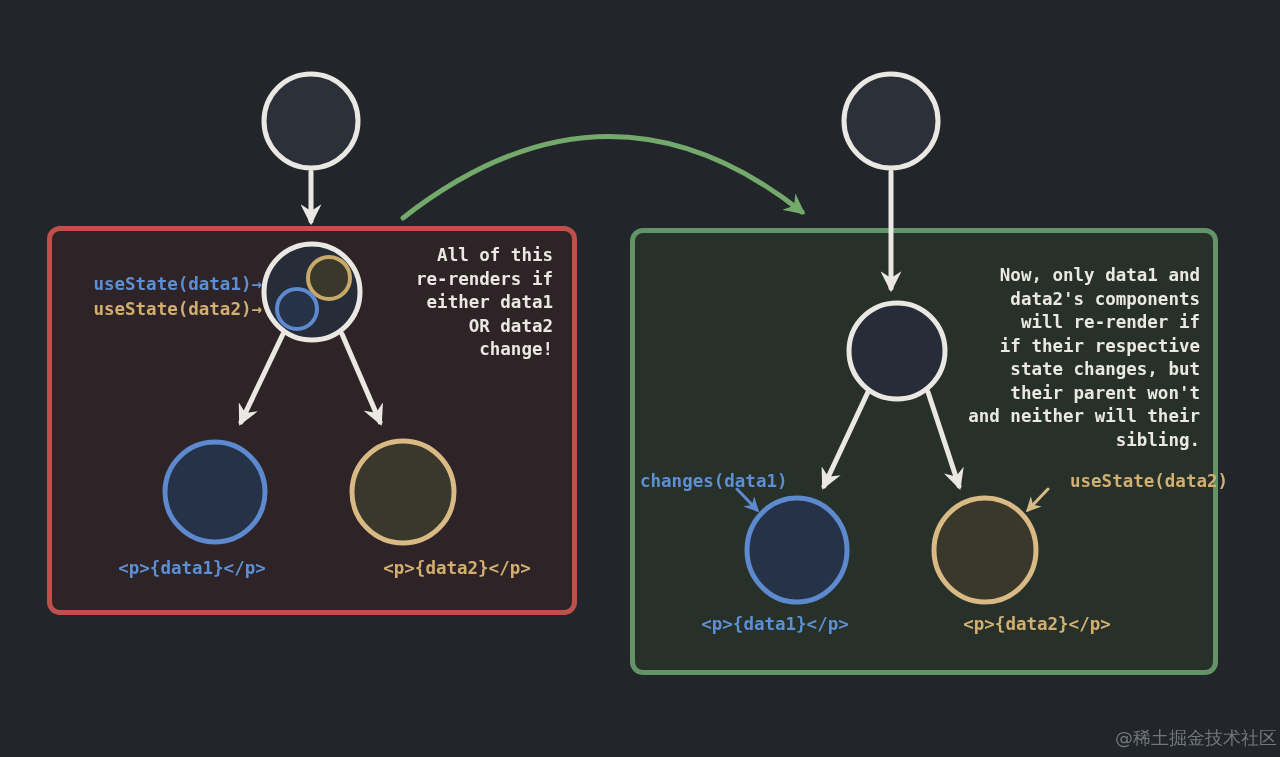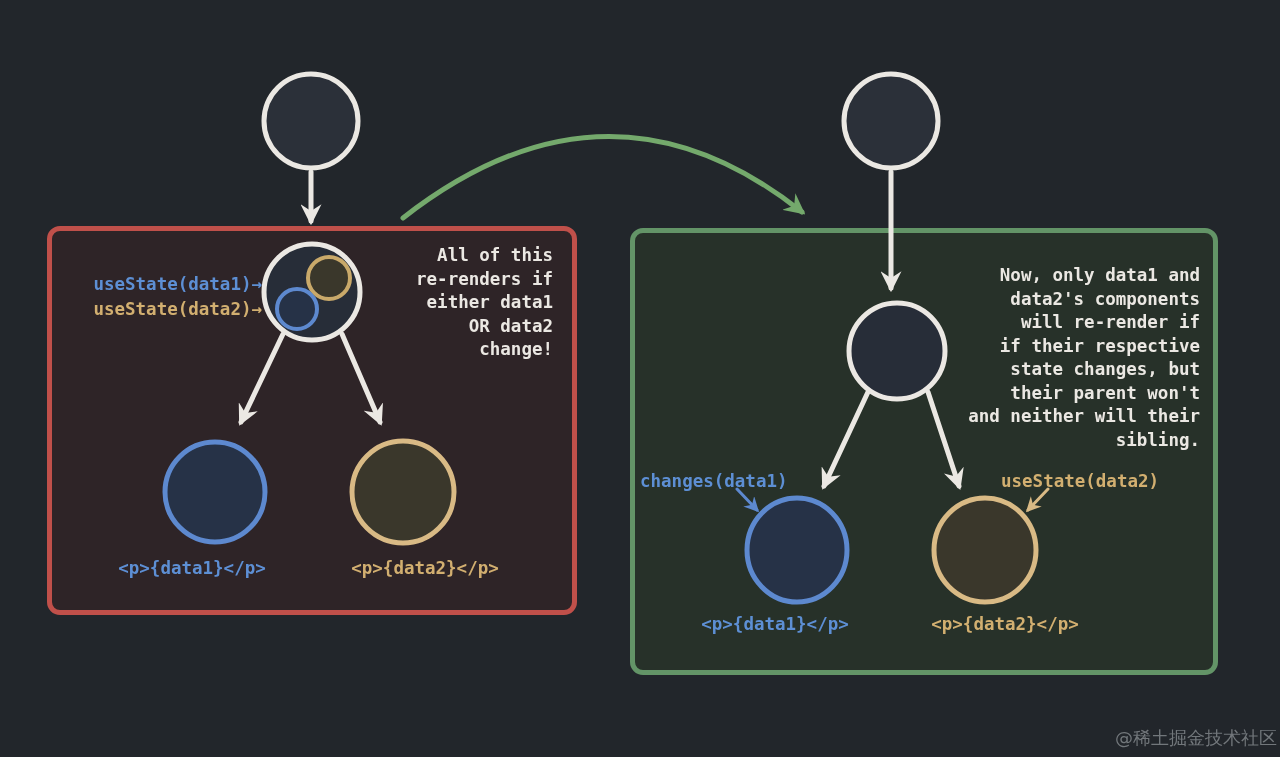--- a/index.html
+++ b/index.html
@@ -18,21 +18,21 @@
   }
   .panel{position:absolute; border-radius:13px; box-sizing:border-box;}
   .panel.red{left:47px; top:226px; width:530px; height:389px;
     border:5px solid var(--red-border); background:var(--red-bg);}
   .panel.green{left:630px; top:228px; width:588px; height:447px;
     border:5px solid var(--green-border); background:var(--green-bg);}
   svg.layer{position:absolute; left:0; top:0;}
   .label{position:absolute; font-size:17.5px; line-height:23.5px; white-space:pre-line;}
   .label.right{text-align:right;}
   .label.center{transform:translateX(-50%); text-align:center; white-space:nowrap;}
-  .c-white{color:var(--white);} .c-blue{color:var(--blue);} .c-tan{color:var(--tan);}
+  .c-white{color:var(--white);} .c-blue{color:var(--blue);} .c-tan{color:var(--tan);margin-left:32px;}
   .watermark{position:absolute; right:3px; bottom:7px; font-size:18px;
     font-weight:400; color:var(--watermark);
     font-family:"DejaVu Sans","Liberation Sans",sans-serif;}
   
   .node{fill:var(--node-fill); stroke:var(--white); stroke-width:5;}
   .node.dark{fill:var(--node-fill-dark);}
   .node.blue{fill:var(--blue-fill); stroke:var(--blue-stroke);}
   .node.tan{fill:var(--tan-fill); stroke:var(--tan-stroke);}
   .dot.blue{fill:var(--blue-fill); stroke:var(--blue-stroke); stroke-width:4;}
   .dot.tan{fill:var(--tan-fill); stroke:#c9a96a; stroke-width:4;}
@@ -106,18 +106,18 @@
 
   <div class="label right c-white" style="right:80px; top:248px;margin-top:16px;">Now, only data1 and
 data2's components
 will re-render if
 if their respective
 state changes, but
 their parent won't
 and neither will their
 sibling.</div>
   <div class="label c-blue" style="left:640px; top:470px;">changes(data1)</div>
-  <div class="label c-tan" style="left:1001px; top:470px;">useState(data2)</div>
+  <div class="label c-tan" style="left:1038px; top:470px;">useState(data2)</div>
   <div class="label center c-blue" style="left:775px; top:613px;">&lt;p&gt;{data1}&lt;/p&gt;</div>
   <div class="label center c-tan" style="left:1005px; top:613px;">&lt;p&gt;{data2}&lt;/p&gt;</div>
 
   <div class="watermark">@稀土掘金技术社区</div>
 </div>
 
 </body></html>

